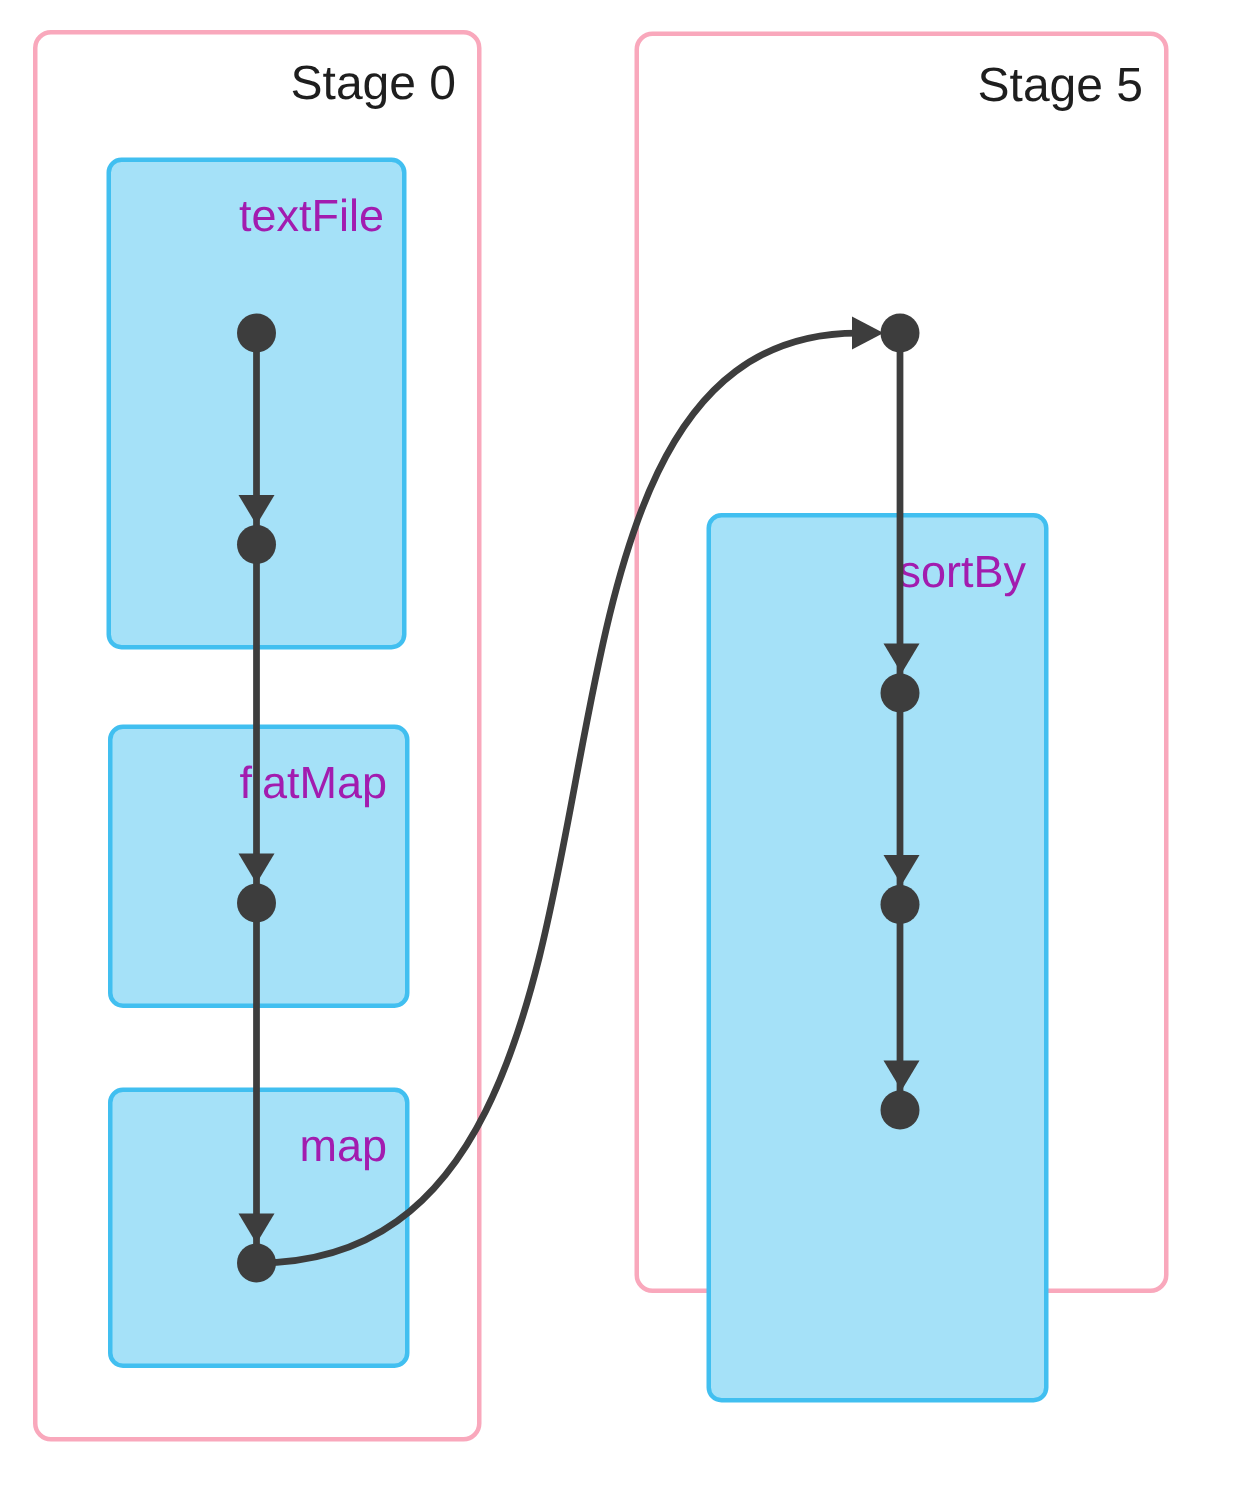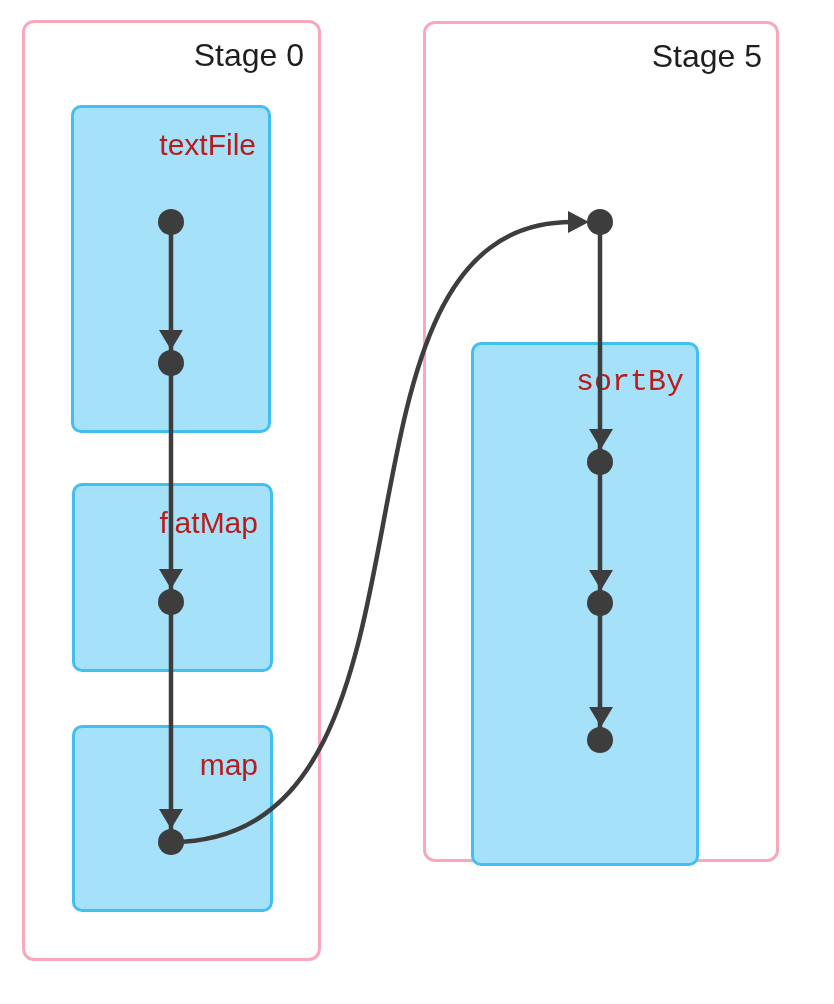--- a/index.html
+++ b/index.html
@@ -32,27 +32,27 @@
     background:#A5E1F8;
     border:3px solid #41BFF0;
     border-radius:10px;
     box-sizing:border-box;
     text-align:right;
   }
   .node-label{
     display:block;
     padding:20px 12px 0 0;
     font-size:30px;
-    color:#b91c1c;
+    color:#a21caf;
   }
   #node-textfile   {left:71px; top:105px;width:200px;height:328px;}
   #node-flatmap    {left:72px; top:483px;width:201px;height:189px;}
   #node-map        {left:72px; top:725px;width:201px;height:187px;}
   #node-reducebykey{left:470px;top:103px;width:258px;height:189px;}
-  #node-sortby     {left:471px;top:342px;width:228px;height:524px;font-family:Liberation Mono, monospace;}
+  #node-sortby     {left:471px;top:342px;width:228px;height:593px;}
   svg.dag-overlay{
     position:absolute;left:0;top:0;
     width:834px;height:1004px;
     pointer-events:none;
   }
   svg.dag-overlay .edge{
     stroke:#3D3D3D;stroke-width:4.5;fill:none;stroke-linecap:round;
   }
   svg.dag-overlay .arrow{fill:#3D3D3D;stroke:none;}
   svg.dag-overlay .rdd-dot{fill:#3D3D3D;stroke:none;pointer-events:auto;}

